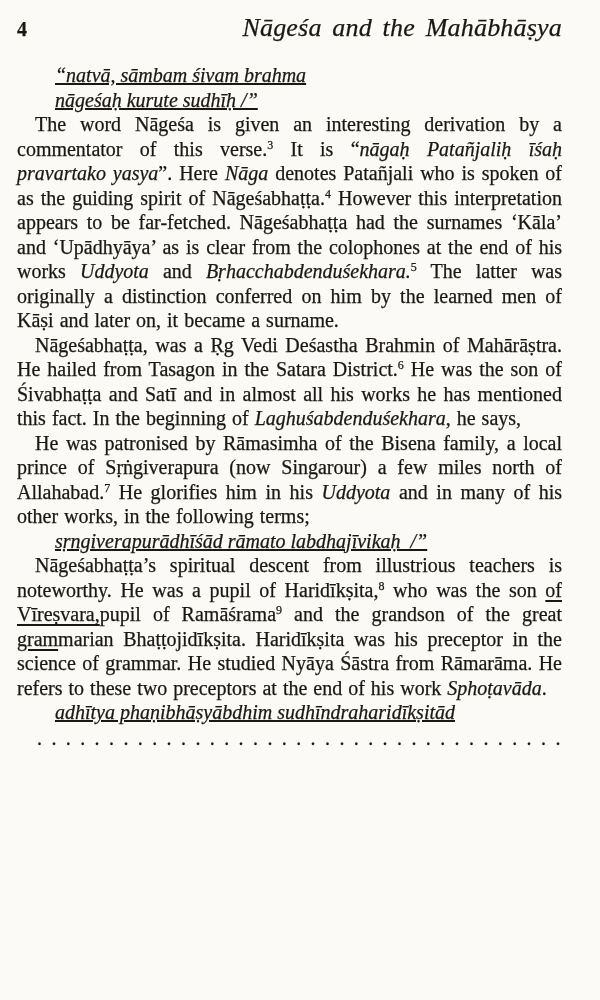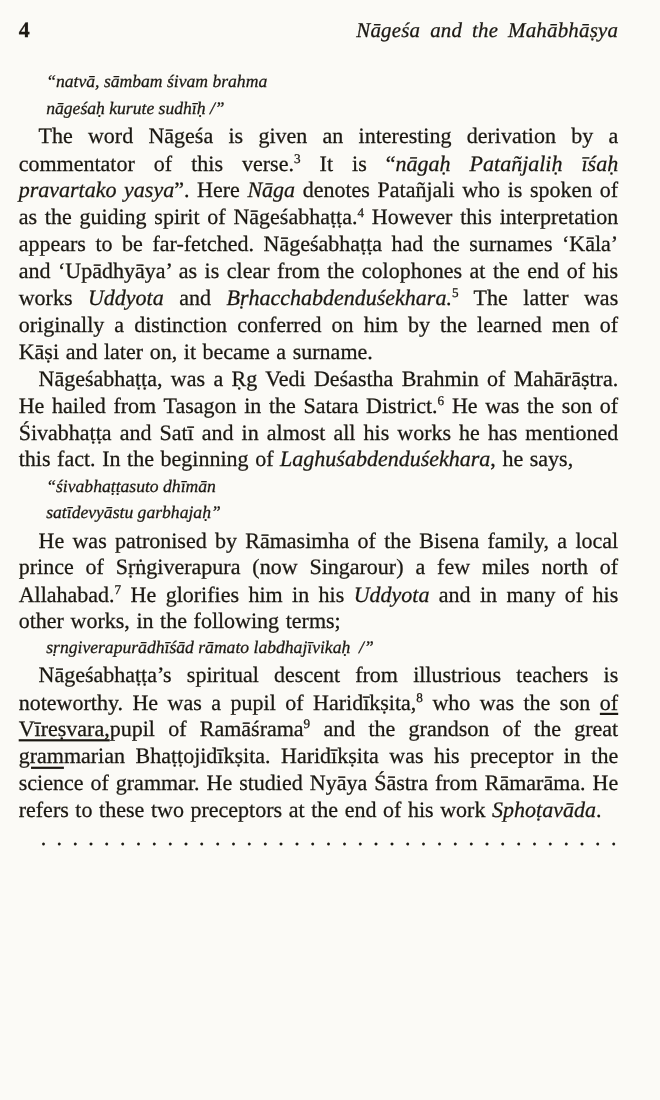--- a/index.html
+++ b/index.html
@@ -28,37 +28,38 @@
     align-items: baseline;
     line-height: 26px;
     margin-bottom: 21px;
   }
   .pagenum {
     font-weight: bold;
     font-size: 20px;
   }
   .running-title {
     font-style: italic;
-    font-size: 19px;
+    font-size: 26px;
     word-spacing: 4px;
     letter-spacing: 0.2px;
   }
   .body p {
     margin: 0;
     font-size: 20px;
     line-height: 24.5px;
     text-align: justify;
     word-spacing: 1px;
   }
   p.indent { text-indent: 18px; }
   .verse {
     font-style: italic;
-    font-size: 16px;
+    font-size: 20px;
     line-height: 24.5px;
-    margin-left: 25px;
+    margin-left: 38px;
+    text-decoration: underline;
   }
   .verse div { white-space: pre-wrap; }
   sup.fn {
     font-size: 12px;
     line-height: 0;
     vertical-align: 7px;
     font-style: normal;
     letter-spacing: 0;
   }
   .useg {
@@ -83,26 +84,23 @@
     <span class="pagenum">4</span>
     <span class="running-title">Nāgeśa and the Mahābhāṣya</span>
   </div>
   <div class="body">
       <div class="verse">
         <div>“natvā, sāmbam śivam brahma</div>
         <div>nāgeśaḥ kurute sudhīḥ /”</div>
       </div>
       <p class="indent"><span>The word Nāgeśa is given an interesting derivation by a commentator of this verse.</span><sup class="fn">3</sup><span> It is “</span><em>nāgaḥ Patañjaliḥ īśaḥ pravartako yasya</em><span>”. Here </span><em>Nāga</em><span> denotes Patañjali who is spoken of as the guiding spirit of Nāgeśabhaṭṭa.</span><sup class="fn">4</sup><span> However this interpretation appears to be far-fetched. Nāgeśabhaṭṭa had the surnames ‘Kāla’ and ‘Upādhyāya’ as is clear from the colophones at the end of his works </span><em>Uddyota</em><span> and </span><em>Bṛhacchabdenduśekhara.</em><sup class="fn">5</sup><span> The latter was originally a distinction conferred on him by the learned men of Kāṣi and later on, it became a surname.</span></p>
       <p class="indent"><span>Nāgeśabhaṭṭa, was a Ṛg Vedi Deśastha Brahmin of Mahārāṣtra. He hailed from Tasagon in the Satara District.</span><sup class="fn">6</sup><span> He was the son of Śivabhaṭṭa and Satī and in almost all his works he has mentioned this fact. In the beginning of </span><em>Laghuśabdenduśekhara</em><span>, he says,</span></p>
-      <div class="verse">
-        <div>“śivabhaṭṭasuto dhīmān</div>
-        <div>satīdevyāstu garbhajaḥ”</div>
-      </div>
       <p class="indent"><span>He was patronised by Rāmasimha of the Bisena family, a local prince of Sṛṅgiverapura (now Singarour) a few miles north of Allahabad.</span><sup class="fn">7</sup><span> He glorifies him in his </span><em>Uddyota</em><span> and in many of his other works, in the following terms;</span></p>
       <div class="verse">
         <div>sṛngiverapurādhīśād rāmato labdhajīvikaḥ  /”</div>
       </div>
       <p class="indent"><span>Nāgeśabhaṭṭa’s spiritual descent from illustrious teachers is noteworthy. He was a pupil of Haridīkṣita,</span><sup class="fn">8</sup><span> who was the son </span><span class="useg">of Vīreṣvara,</span><span>pupil of Ramāśrama</span><sup class="fn">9</sup><span> and the grandson of the great </span><span class="useg">gram</span><span>marian Bhaṭṭojidīkṣita. Haridīkṣita was his preceptor in the science of grammar. He studied Nyāya Śāstra from Rāmarāma. He refers to these two preceptors at the end of his work </span><em>Sphoṭavāda</em><span>.</span></p>
       <div class="verse">
+        <div>adhītya phaṇibhāṣyābdhim sudhīndraharidīkṣitād</div>
       </div>
       <div class="dots">. . . . . . . . . . . . . . . . . . . . . . . . . . . . . . . . . . . . .</div>
     </div>
 </div>
 
 </body></html>

